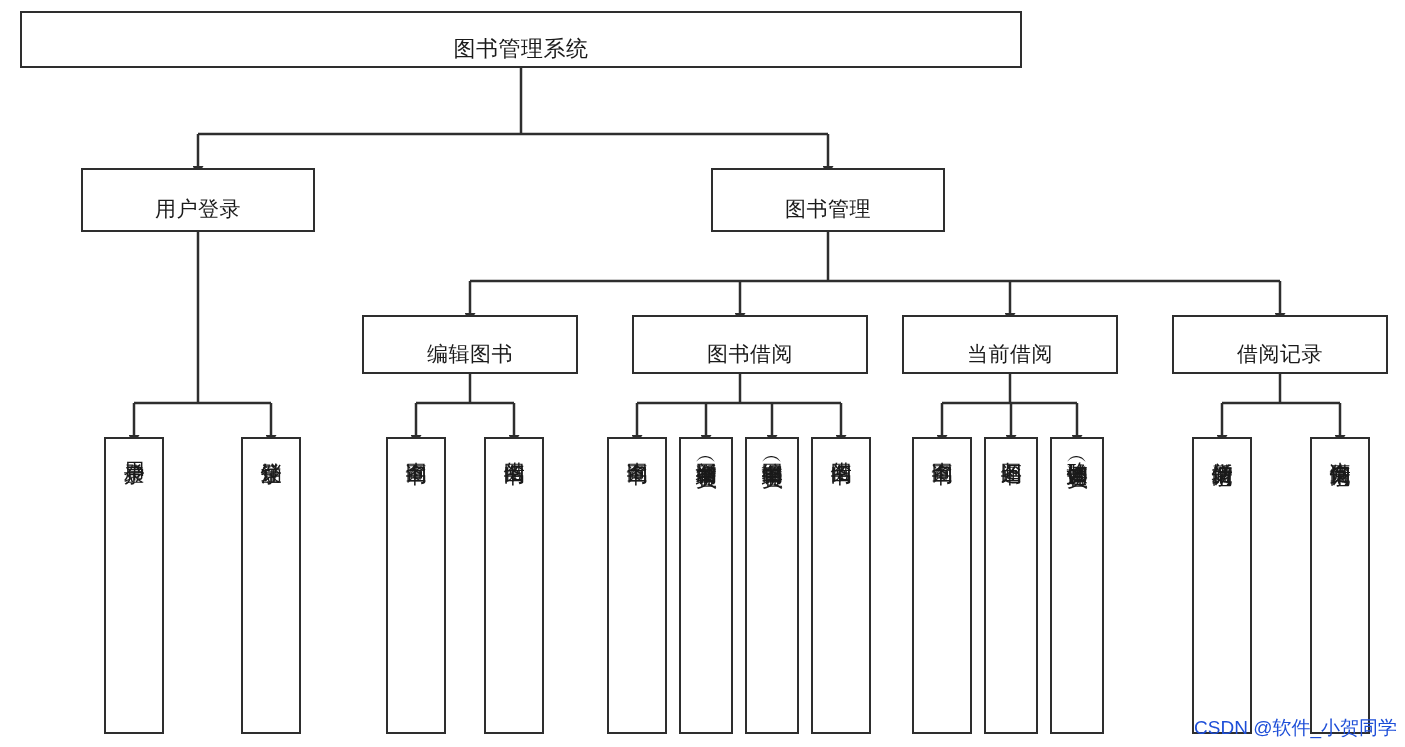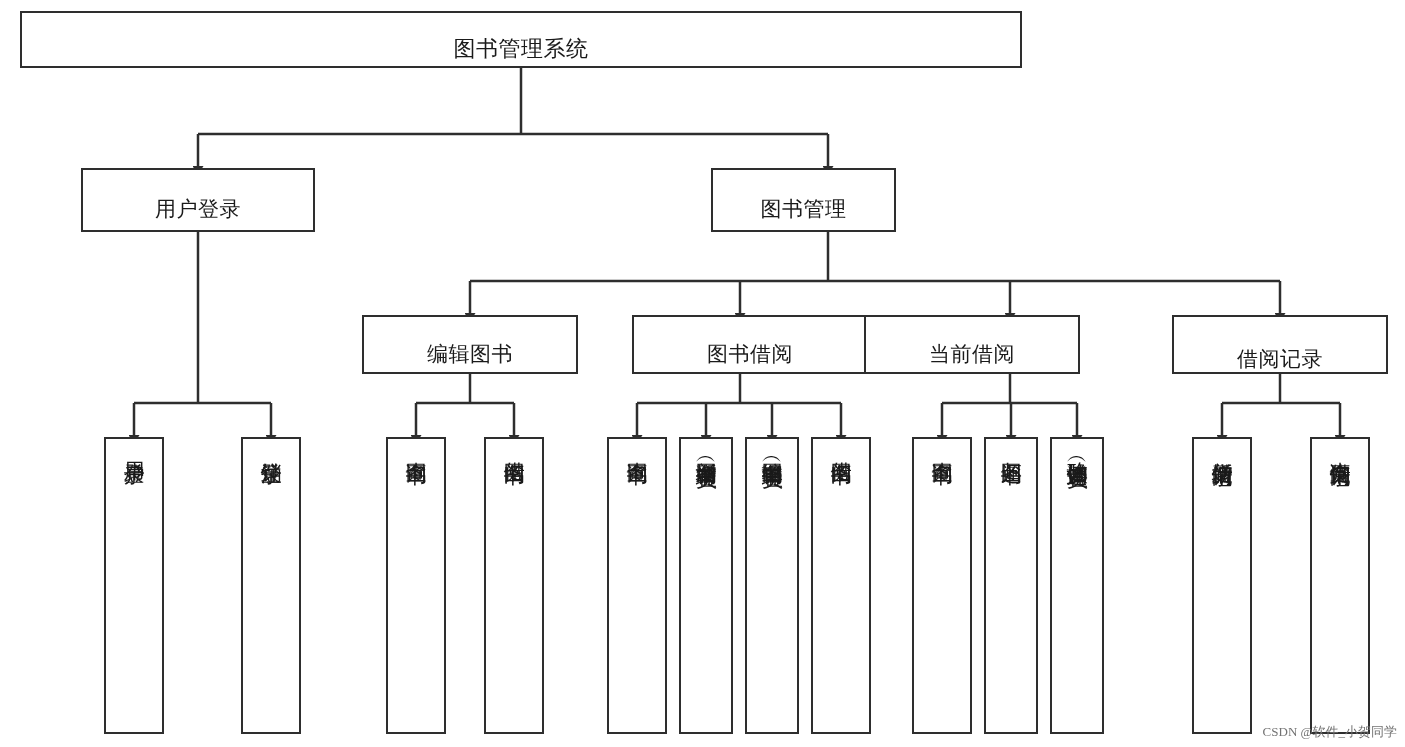--- a/index.html
+++ b/index.html
@@ -63,25 +63,25 @@
     writing-mode: vertical-rl;
     text-orientation: upright;
     line-height: 1.06;
     letter-spacing: 1px;
     white-space: nowrap;
   }
   #watermark {
     position: absolute;
     right: 8px;
     bottom: 6px;
-    font-size: 13px;
-    color: #737373;
+    font-size: 19px;
+    color: #1d4ed8;
     z-index: 5;
     white-space: nowrap;
-    font-family: Liberation Serif, serif;
+    font-family: Liberation Sans, sans-serif;
   }
 </style>
 </head>
 <body>
 
 <div id="diagram-root">
 
   <svg id="edge-layer" viewBox="0 0 1405 747" width="1405" height="747" aria-hidden="true">
     <defs>
       <marker id="arrowhead" markerWidth="9" markerHeight="11" refX="1" refY="5.5" orient="auto" markerUnits="userSpaceOnUse">
@@ -125,33 +125,33 @@
       </g>
   </svg>
 
   <div id="node-group">
       <div class="node horiz root" style="left: 20px; top: 11px; width: 1002px; height: 57px;">
         <span class="node-label">图书管理系统</span>
       </div>
       <div class="node horiz" style="left: 81px; top: 168px; width: 234px; height: 64px;">
         <span class="node-label">用户登录</span>
       </div>
-      <div class="node horiz" style="left: 711px; top: 168px; width: 185px; height: 64px;">
+      <div class="node horiz" style="left: 711px; top: 168px; width: 234px; height: 64px;">
         <span class="node-label">图书管理</span>
       </div>
       <div class="node horiz" style="left: 362px; top: 315px; width: 216px; height: 59px;">
         <span class="node-label">编辑图书</span>
       </div>
       <div class="node horiz" style="left: 632px; top: 315px; width: 236px; height: 59px;">
         <span class="node-label">图书借阅</span>
       </div>
-      <div class="node horiz" style="left: 864px; top: 315px; width: 216px; height: 59px;">
+      <div class="node horiz" style="left: 902px; top: 315px; width: 216px; height: 59px;">
         <span class="node-label">当前借阅</span>
       </div>
-      <div class="node horiz" style="left: 1172px; top: 315px; width: 216px; height: 59px; align-items: flex-end;">
+      <div class="node horiz" style="left: 1172px; top: 315px; width: 216px; height: 59px;">
         <span class="node-label">借阅记录</span>
       </div>
       <div class="node vert" style="left: 104px; top: 437px; width: 60px; height: 297px;">
         <span class="node-label">用户登录</span>
       </div>
       <div class="node vert" style="left: 241px; top: 437px; width: 60px; height: 297px;">
         <span class="node-label">注销登录</span>
       </div>
       <div class="node vert" style="left: 386px; top: 437px; width: 60px; height: 297px;">
         <span class="node-label">查询图书</span>

